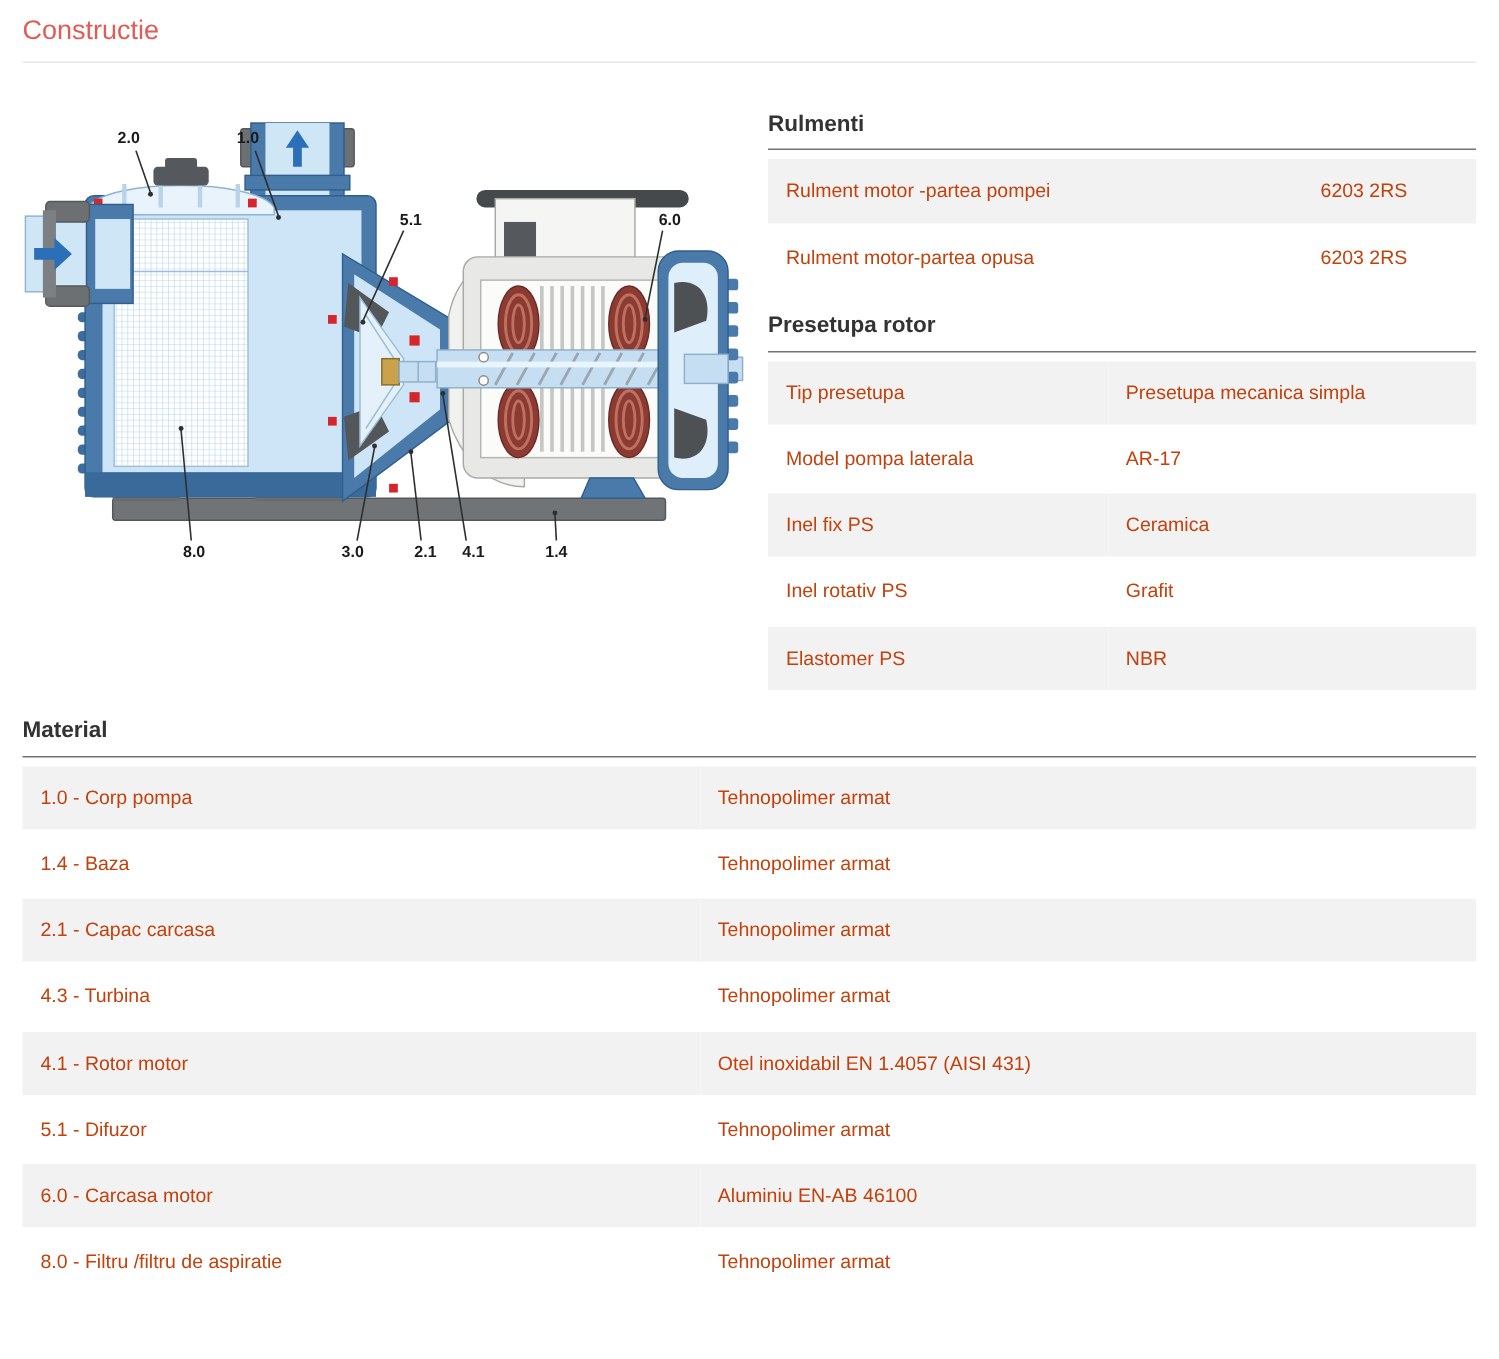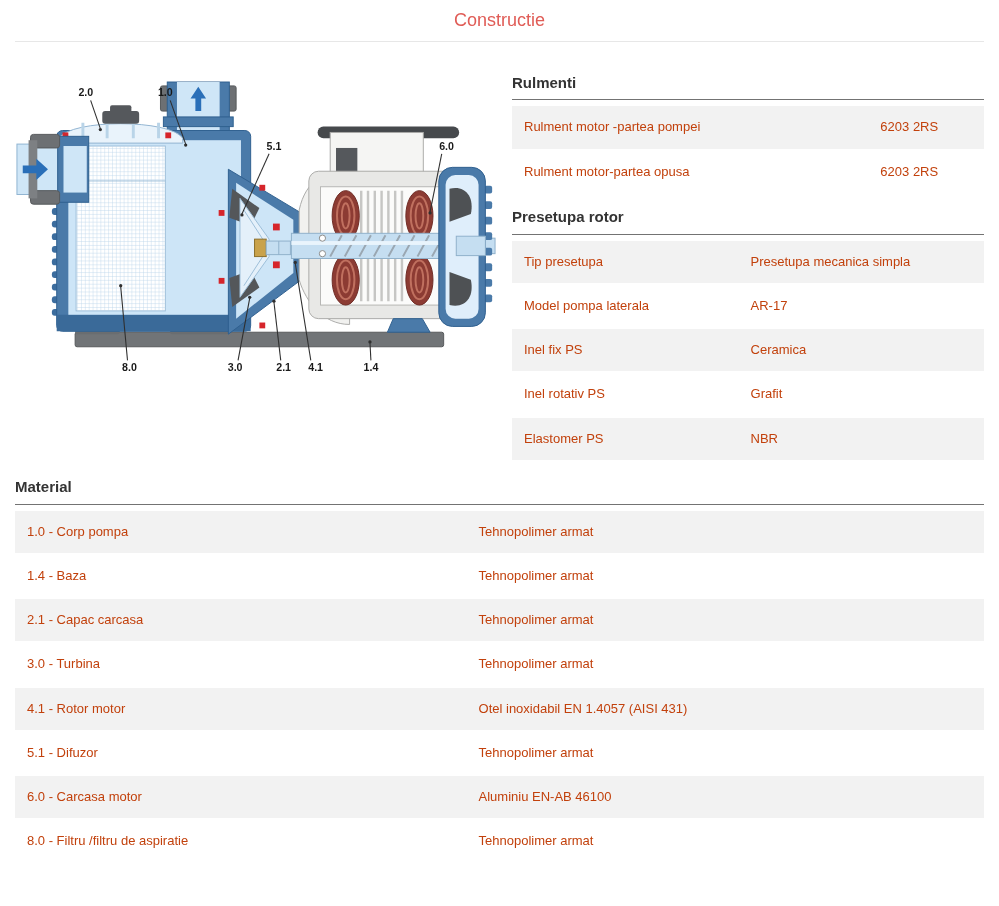--- a/index.html
+++ b/index.html
@@ -10,21 +10,20 @@
     color: #4a4a4a;
   }
   .page { padding: 10px 15px 20px 15px; }
 
   .page-title {
     margin: 0;
     font-size: 18px;
     font-weight: 400;
     color: #e05c56;
     line-height: 1.2;
-    text-align: center;
   }
   .title-rule {
     border: none;
     border-top: 1px solid #e7e7e7;
     margin: 9px 0 0 0;
   }
 
   .top-area { display: flex; align-items: flex-start; margin-top: 32px; }
   .diagram-wrap { width: 482px; flex: none; }
   .right-col { flex: 1; margin-left: 15px; min-width: 0; }
@@ -313,21 +312,21 @@
         </tr>
         <tr>
           <td class="c1">1.4 - Baza</td>
           <td>Tehnopolimer armat</td>
         </tr>
         <tr>
           <td class="c1">2.1 - Capac carcasa</td>
           <td>Tehnopolimer armat</td>
         </tr>
         <tr>
-          <td class="c1">3.0 - Turbina</td>
+          <td class="c1">4.3 - Turbina</td>
           <td>Tehnopolimer armat</td>
         </tr>
         <tr>
           <td class="c1">4.1 - Rotor motor</td>
           <td>Otel inoxidabil EN 1.4057 (AISI 431)</td>
         </tr>
         <tr>
           <td class="c1">5.1 - Difuzor</td>
           <td>Tehnopolimer armat</td>
         </tr>

